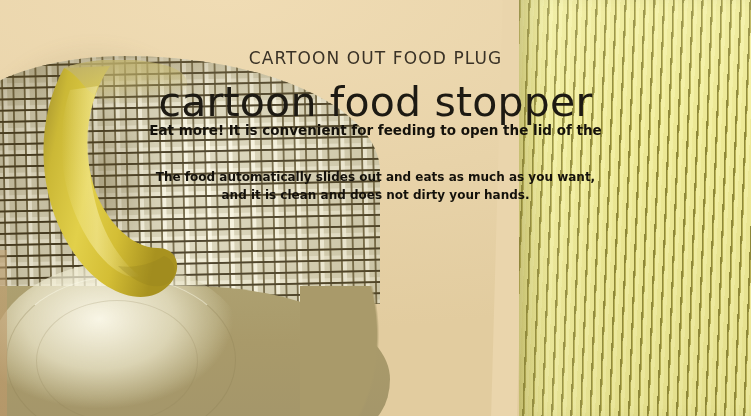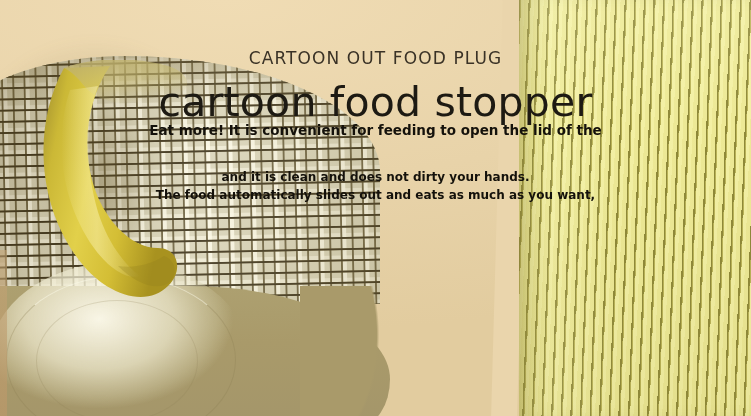--- a/index.html
+++ b/index.html
@@ -268,18 +268,18 @@
 
     <div class="txt" id="eyebrow">CARTOON OUT FOOD PLUG</div>
 
     <div class="txt" id="headline">cartoon food stopper</div>
 
     <div class="txt" id="sub1">
       <span class="line">Eat more! It is convenient for feeding to open the lid of the</span>
     </div>
 
     <div class="txt" id="sub2">
+      <span class="line">The food automatically slides out and eats as much as you want,</span>
       <span class="line">and it is clean and does not dirty your hands.</span>
-      <span class="line">The food automatically slides out and eats as much as you want,</span>
     </div>
 
   </div>
 </div>
 
 </body></html>

